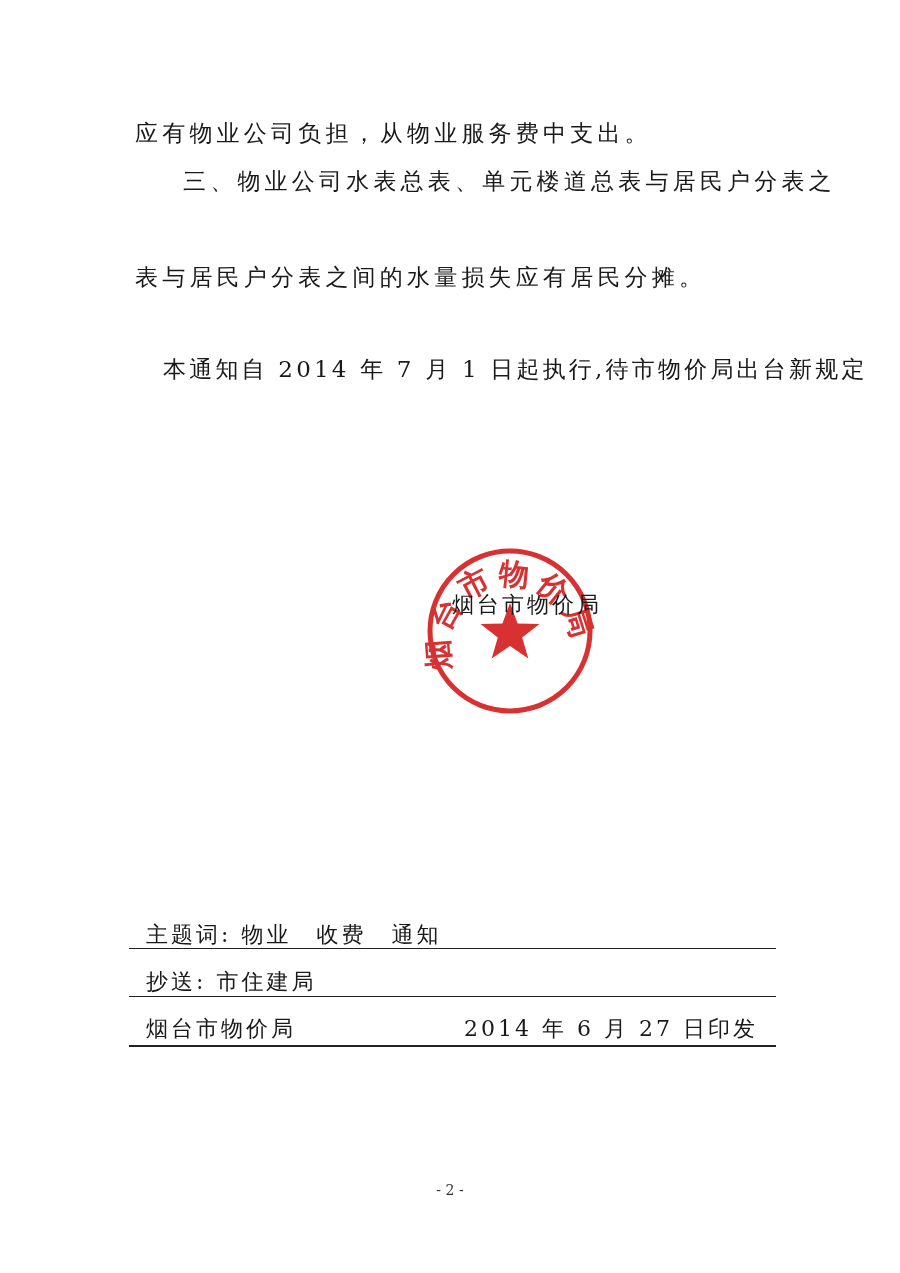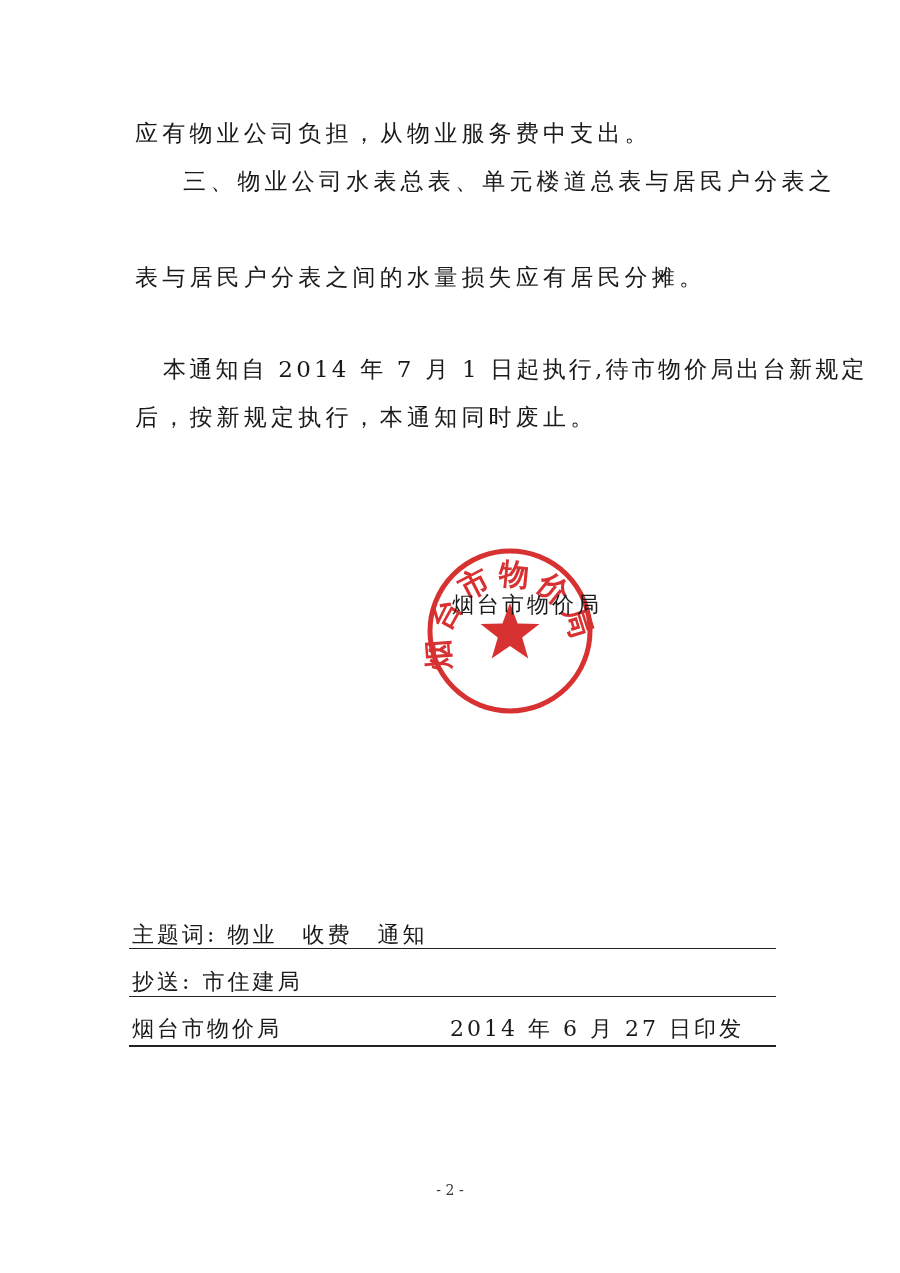--- a/index.html
+++ b/index.html
@@ -18,42 +18,41 @@
   .sig-org {
     position: absolute; left: 452px; top: 590px;
     font-size: 22px; letter-spacing: 3px; white-space: nowrap; z-index: 3;
   }
   .sig-date {
     position: absolute; left: 452px; top: 636px;
     font-size: 22px; letter-spacing: 3px; white-space: nowrap; z-index: 3;
   }
   .seal { position: absolute; left: 424px; top: 545px; width: 172px; height: 172px; z-index: 2; opacity: 0.92; }
   .footer-row {
-    position: absolute; left: 132px; width: 642px;
+    position: absolute; left: 146px; width: 642px;
     font-size: 22px; letter-spacing: 3px; white-space: nowrap; height: 30px; line-height: 30px;
   }
   .rule { position: absolute; left: 129px; width: 647px; height: 0; border-top: 1.5px solid #222; }
   .rule.thick { border-top: 2px solid #222; }
   .footer-right { position: absolute; right: 30px; top: 0; }
   .page-num {
     position: absolute; left: 0; width: 900px; top: 1182px; text-align: center;
     font-size: 14px; color: #333;
   }
 </style>
 </head>
 <body>
 
 <div class="page">
 
   <div class="line indent" style="top:166px;">三、物业公司水表总表、单元楼道总表与居民户分表之</div>
   <div class="line" style="top:118px;">应有物业公司负担，从物业服务费中支出。</div>
   <div class="line" style="top:262px;">表与居民户分表之间的水量损失应有居民分摊。</div>
 
   <div class="line" style="top:354px; left:163px; letter-spacing:3.2px;">本通知自 2014 年 7 月 1 日起执行,待市物价局出台新规定</div>
-  <div class="line" style="top:402px;">后，按新规定执行，本通知同时废止。</div>
 
   <svg class="seal" viewBox="0 0 172 172">
     <circle cx="86" cy="86" r="80" fill="none" stroke="#d42020" stroke-width="5"></circle>
     <defs>
       <path id="sealArc" d="M 30 128 A 62 62 0 1 1 142 128"></path>
     </defs>
     <text font-size="30" font-weight="bold" fill="#d42020" font-family="DejaVu Sans, sans-serif" letter-spacing="6">
       <textPath href="#sealArc" startOffset="2%">烟台市物价局</textPath>
     </text>
     <polygon points="86,58 93.6,78.5 115.5,79 98.2,92.5 104.3,113.5 86,101 67.7,113.5 73.8,92.5 56.5,79 78.4,78.5" fill="#d42020"></polygon>

